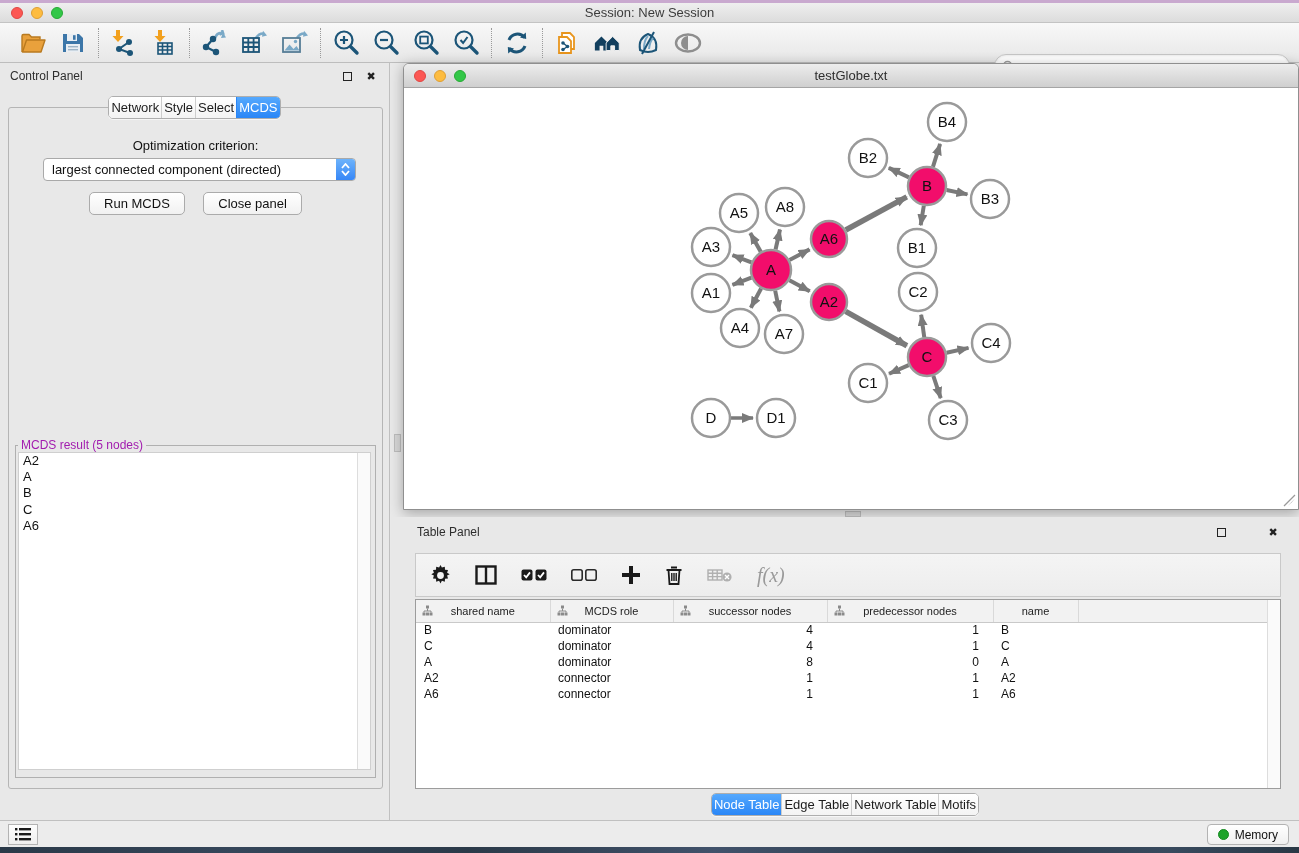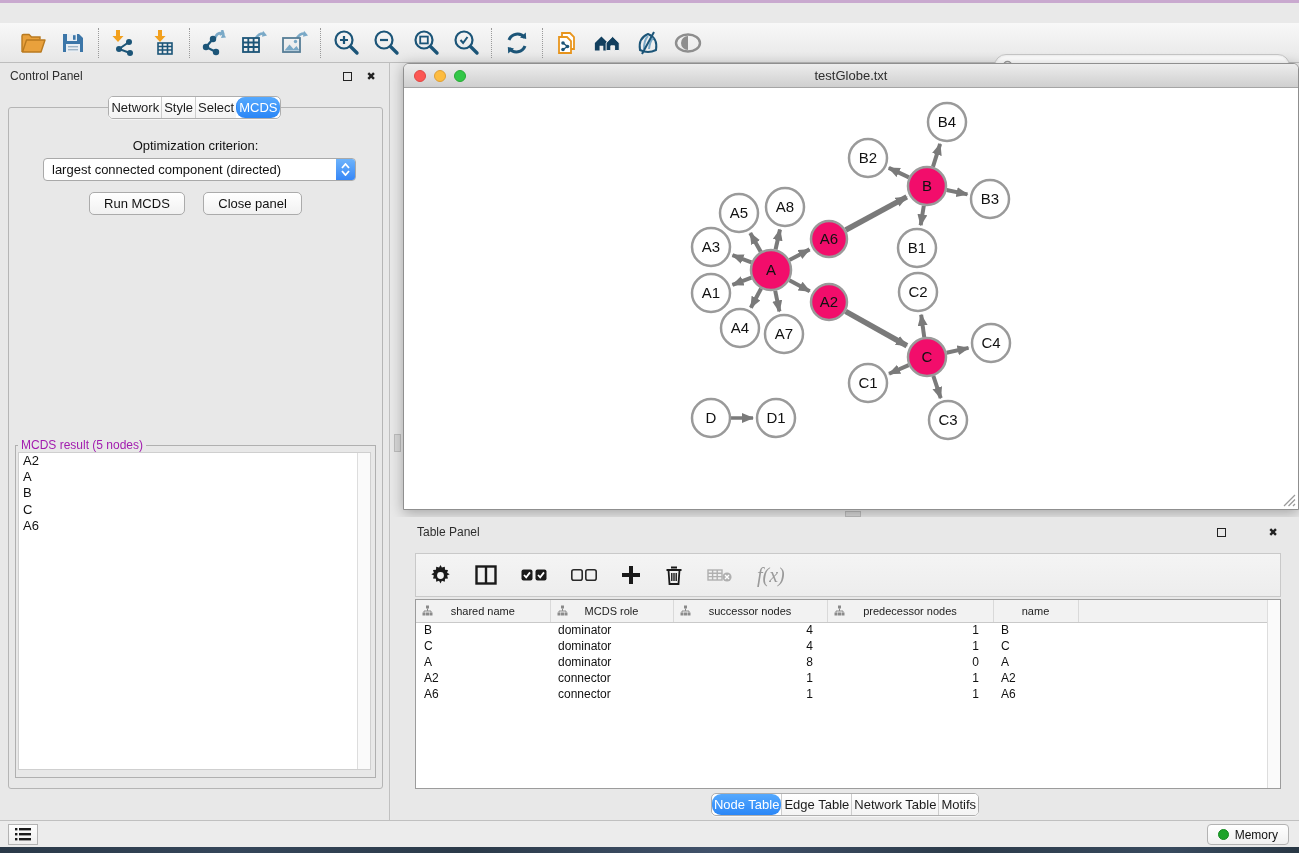--- a/index.html
+++ b/index.html
@@ -38,21 +38,21 @@
   .panel-head .spacer { flex:1; }
   .ph-btn { width:16px; height:16px; display:flex; align-items:center; justify-content:center;
     font-size:11px; color:#222; margin-left:8px; }
   .float-glyph { width:9px; height:9px; border:1.5px solid #222; display:inline-block; }
 
   .seg { display:inline-flex; border:1px solid #aeaeae; border-radius:5px; overflow:hidden;
     background:#fff; box-shadow:0 1px 0 rgba(255,255,255,.6); }
   .seg .tab { padding:2px 2px; font-size:13px; color:#1c1c1c; background:linear-gradient(#ffffff,#f3f3f3);
     border-left:1px solid #cdcdcd; line-height:17px; white-space:nowrap; }
   .seg .tab:first-child { border-left:none; }
-  .seg .tab.active { background:linear-gradient(#55a9fe,#2a86f6); color:#fff; border-left-color:#2a86f6;border-radius:9px; }
+  .seg .tab.active { background:linear-gradient(#55a9fe,#2a86f6); color:#fff; border-left-color:#2a86f6; }
   .ctl-tabs-row { position:absolute; left:0; top:33px; width:100%; text-align:center; z-index:2; }
 
   .ctl-pane { position:absolute; left:8px; top:44px; width:375px; height:682px;
     border:1px solid #b5b5b5; border-radius:3px; background:#e8e8e8; }
 
   .opt-label { position:absolute; left:0; top:30px; width:100%; text-align:center; font-size:13px; color:#111; }
   .dropdown { position:absolute; left:34px; top:50px; width:313px; height:23px; background:#fff;
     border:1px solid #a9a9a9; border-radius:4px; display:flex; align-items:center; }
   .dropdown .val { flex:1; font-size:13px; color:#111; padding-left:8px; white-space:nowrap; }
   .dropdown .step { width:19px; height:21px; border-radius:0 3px 3px 0;
@@ -75,21 +75,21 @@
     background:#fafafa; border-left:1px solid #ddd; }
 
   
   .net-window { position:absolute; left:403px; top:63px; width:896px; height:447px;
     border:1px solid #8f8f8f; border-radius:6px 6px 0 0; background:#fff;
     box-shadow:0 3px 14px rgba(0,0,0,.30); }
   .net-titlebar { height:24px; background:linear-gradient(#ededed,#cfcfcf); border-bottom:1px solid #a5a5a5;
     border-radius:5px 5px 0 0; display:flex; align-items:center; position:relative; }
   .net-titlebar .traffic { margin-left:10px; }
   .net-titlebar .title { position:absolute; left:0; right:0; text-align:center; font-size:13px; color:#2e2e2e; }
-  .net-canvas { position:relative; width:894px; height:421px; background:#fff; overflow:hidden; }
+  .net-canvas { position:relative; width:894px; height:421px; background:#fff; overflow:hidden;border-radius:22px; }
   .resize-grip { position:absolute; right:2px; bottom:2px; }
 
   .vsplit-handle { position:absolute; left:394px; top:434px; width:7px; height:18px;
     background:#d7d7d7; border:1px solid #bdbdbd; }
   .hsplit-handle { position:absolute; left:845px; top:511px; width:16px; height:6px;
     background:#d7d7d7; border:1px solid #bdbdbd; }
 
   
   .table-panel { position:absolute; left:391px; top:517px; width:908px; height:303px; background:#e8e8e8; }
   .table-panel .panel-head { padding:0 18px 0 26px; height:30px;gap:28px; }
@@ -129,20 +129,28 @@
   .desktop-strip { position:absolute; left:0; top:847px; width:100%; height:6px;
     background:linear-gradient(90deg,#2a3948 0%, #35465a 18%, #2b3a49 36%, #41526b 55%, #2c3b4a 74%, #384a5e 90%, #293845 100%); }
 </style>
 </head>
 <body>
 
 <div id="root">
 
   <div class="purple-strip"></div>
 
+  <div class="titlebar">
+    <div class="title">Session: New Session</div>
+    <div class="traffic">
+      <span class="tl red"></span>
+      <span class="tl yel"></span>
+      <span class="tl grn"></span>
+    </div>
+  </div>
 
   <div class="toolbar">
     <div class="tgroup">
       <span class="ticon">
         <svg width="27" height="24" viewBox="0 0 27 24">
             <path d="M2 21 L2 5 Q2 3.5 3.5 3.5 L9 3.5 L11.5 6 L20 6 L20 8.5" fill="#e9a13c" stroke="#b97a1f" stroke-width="1.4"></path>
             <path d="M2.5 21 L6.5 9 L25 9 L21 21 Z" fill="#e9a13c" stroke="#b97a1f" stroke-width="1.4" stroke-linejoin="round"></path>
           </svg>
       </span>
       <span class="ticon">

